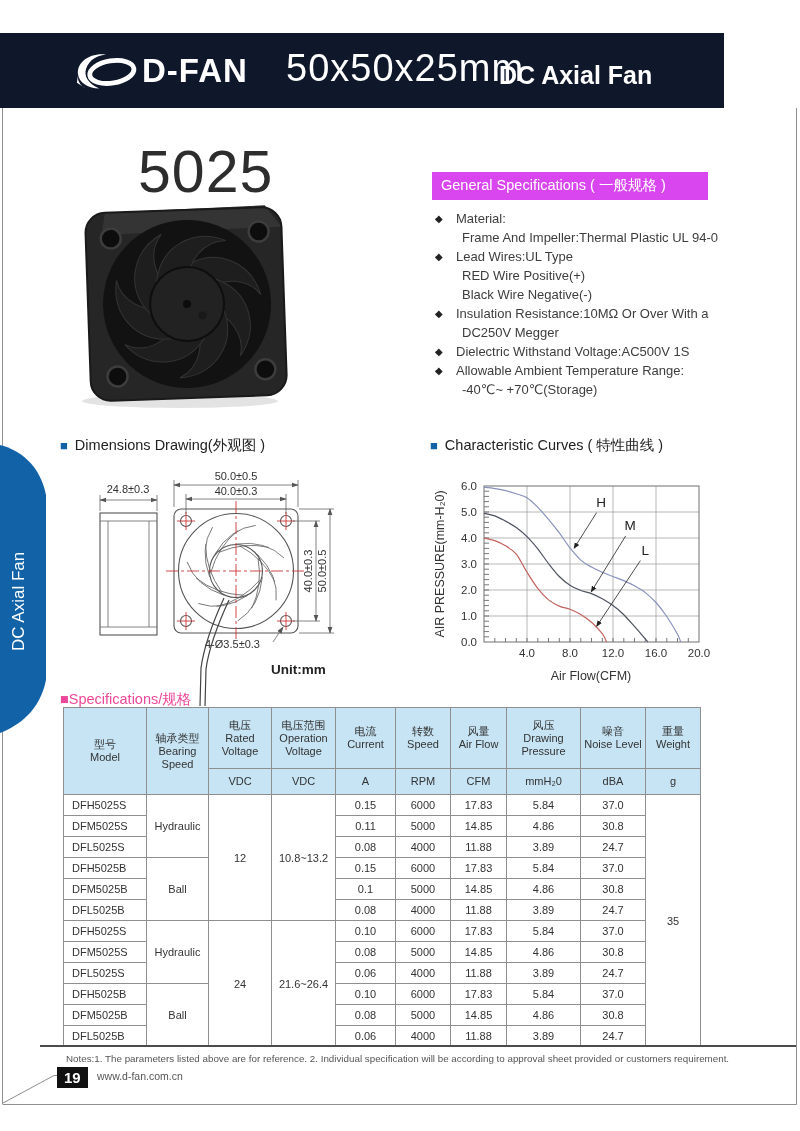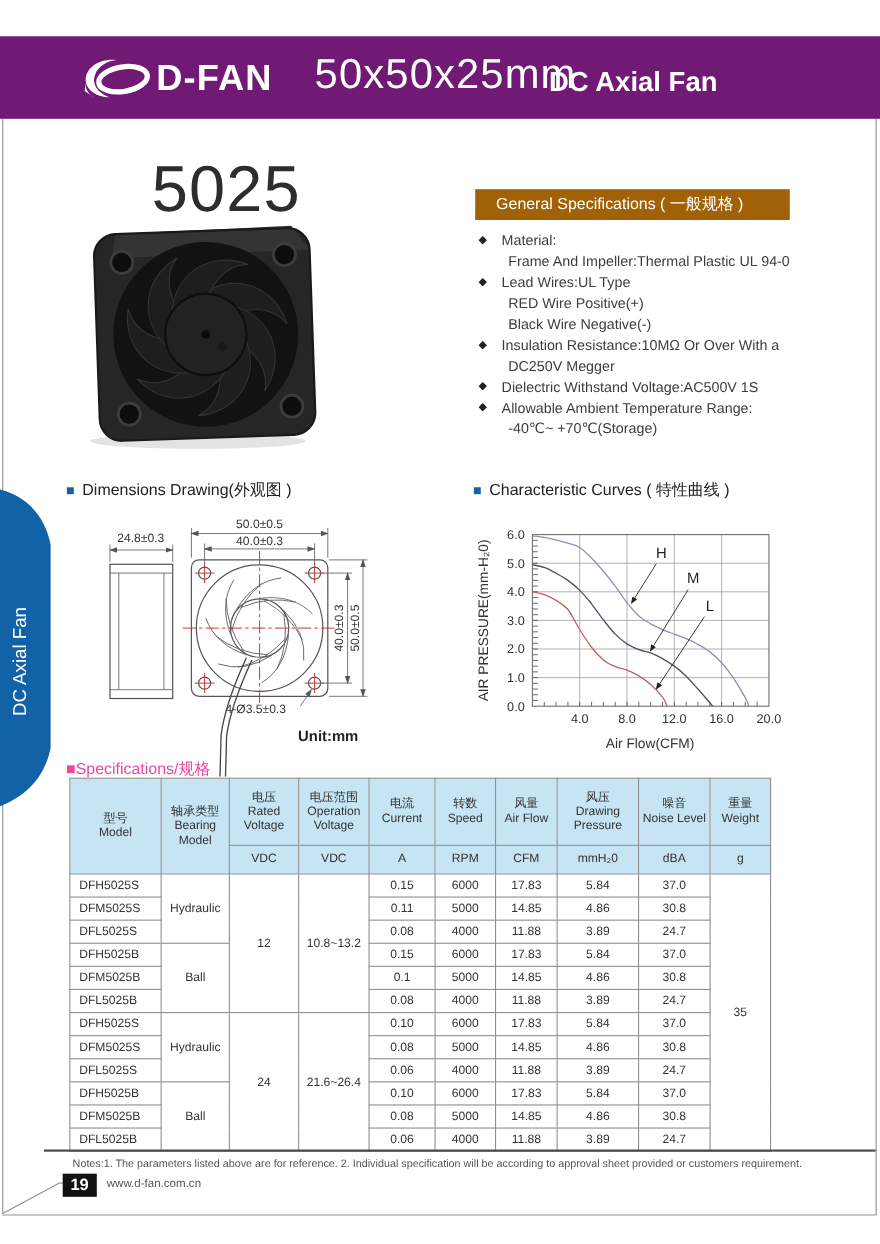--- a/index.html
+++ b/index.html
@@ -1,37 +1,37 @@
 <!DOCTYPE html>
 <html><head>
 <meta charset="utf-8">
 <style>
   html,body{margin:0;padding:0;background:#fff;}
   .page{position:relative;width:800px;height:1131px;background:#fff;overflow:hidden;
         font-family:"Liberation Sans","DejaVu Sans",sans-serif;color:#333;}
   svg{display:block;}
 
   
-  .topbar{position:absolute;left:0;top:33px;width:800px;height:75px;background:#701a75;color:#fff;}
+  .topbar{position:absolute;left:0;top:33px;width:724px;height:75px;background:#0f172a;color:#fff;}
   .logo{position:absolute;left:76px;top:16px;display:flex;align-items:center;}
   .brand{font-size:33px;font-weight:bold;letter-spacing:1px;margin-left:4px;}
   .size-title{position:absolute;left:286px;top:14px;font-size:38px;font-weight:400;letter-spacing:1px;}
   .prod-title{position:absolute;left:499px;top:28px;font-size:25px;font-weight:bold;}
 
   
   .side-tab{position:absolute;left:0;top:443px;}
   .side-tab text{fill:#fff;font-size:17px;font-family:"Liberation Sans","DejaVu Sans",sans-serif;}
 
   .model-no{position:absolute;left:138px;top:138px;font-size:59px;color:#2d2d2d;letter-spacing:1px;}
 
   .fan-photo{position:absolute;left:80px;top:196px;}
 
   
   .gs{position:absolute;left:432px;top:172px;width:340px;}
-  .gs-title{background:#a16207;color:#fff;font-size:14.5px;padding:4px 9px 5px 19px;width:258px;}
+  .gs-title{background:#d946ef;color:#fff;font-size:14.5px;padding:4px 9px 5px 9px;width:258px;}
   .gs ul{list-style:none;margin:9px 0 0 0;padding:0;font-size:13px;color:#3d3d3d;}
   .gs li{line-height:19px;padding-left:24px;position:relative;}
   .gs li .blt{position:absolute;left:3px;top:0;font-size:10px;color:#222;}
   .gs li.cont{padding-left:30px;}
 
   .sec-title{position:absolute;top:436px;font-size:14.5px;color:#222;}
   .sec-title .sq{color:#1262a8;font-size:13px;margin-right:7px;}
   .dims-title{left:60px;}
   .curves-title{left:430px;}
   .spec-sec-title{position:absolute;left:60px;top:690px;font-size:14.5px;color:#ec4899;}
@@ -357,21 +357,21 @@
         <col style="width: 55px;">
       </colgroup>
       <thead>
         <tr>
           <th class="h1" rowspan="2">
             <div>型号</div>
             <div>Model</div>
           </th>
           <th class="h1" rowspan="2">
             <div>轴承类型</div>
-            <div>Bearing Model</div>
+            <div>Bearing Speed</div>
           </th>
           <th class="h1">
             <div>电压</div>
             <div>Rated Voltage</div>
           </th>
           <th class="h1">
             <div>电压范围</div>
             <div>Operation Voltage</div>
           </th>
           <th class="h1">

